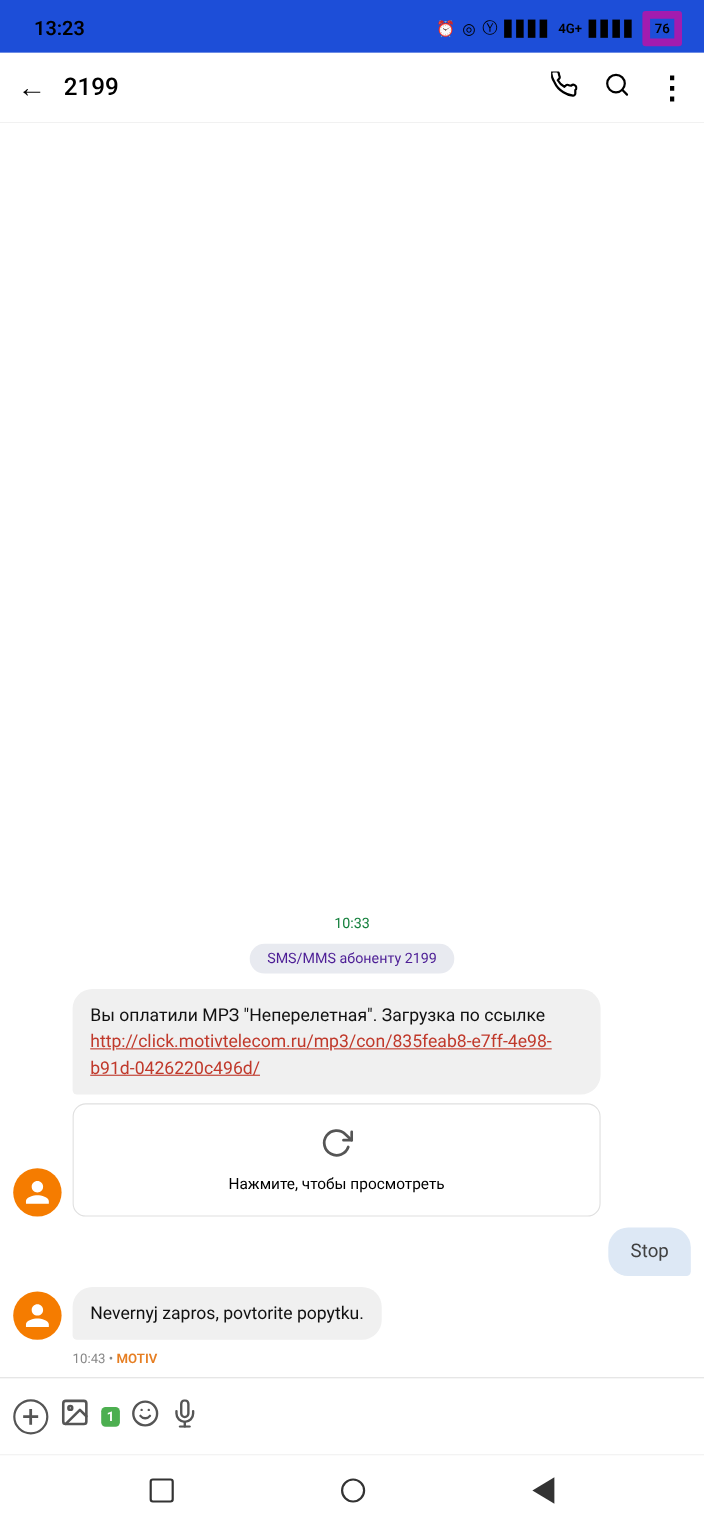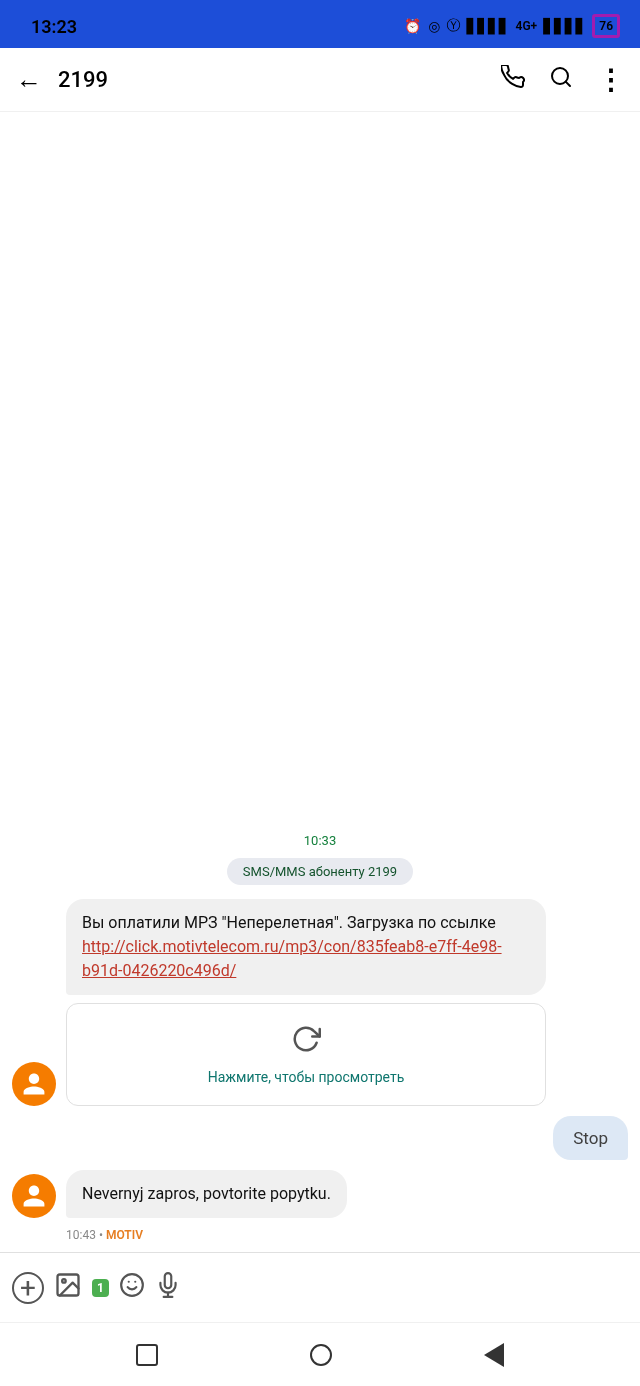--- a/index.html
+++ b/index.html
@@ -28,21 +28,21 @@
       color: #000;
     }
     .status-icons {
       display: flex;
       align-items: center;
       gap: 6px;
       font-size: 14px;
       color: #000;
     }
     .battery-box {
-      border: 3px solid #a21caf;
+      border: 7px solid #a21caf;
       border-radius: 3px;
       padding: 2px 4px;
       font-size: 12px;
       font-weight: 600;
       position: relative;
     }
 
     
     .app-bar {
       display: flex;
@@ -90,21 +90,21 @@
       text-align: center;
       color: #15803d;
       font-size: 13px;
       margin: 20px 0 10px 0;
     }
 
     
     .service-label {
       text-align: center;
       background: #e8eaf0;
-      color: #14532d;
+      color: #4c1d95;
       font-size: 13px;
       padding: 6px 16px;
       border-radius: 20px;
       margin: 0 auto 14px auto;
       display: inline-block;
       align-self: center;
     }
 
     
     .msg-row-incoming {
@@ -150,21 +150,21 @@
       align-items: center;
       gap: 8px;
       border: 1px solid #e0e0e0;
     }
     .link-preview-icon {
       font-size: 28px;
       color: #555;
     }
     .link-preview-text {
       font-size: 14px;
-      color: #0f766e;
+      color: #000000;
     }
 
     
     .msg-row-outgoing {
       display: flex;
       justify-content: flex-end;
       margin-bottom: 10px;
     }
     .bubble-outgoing {
       background: #dde8f5;

